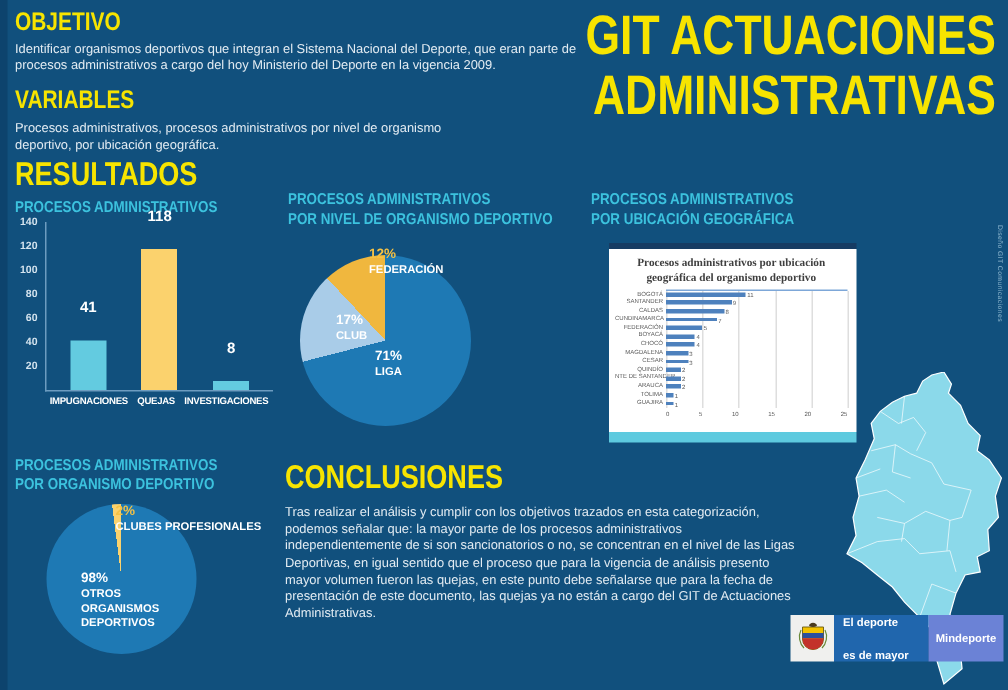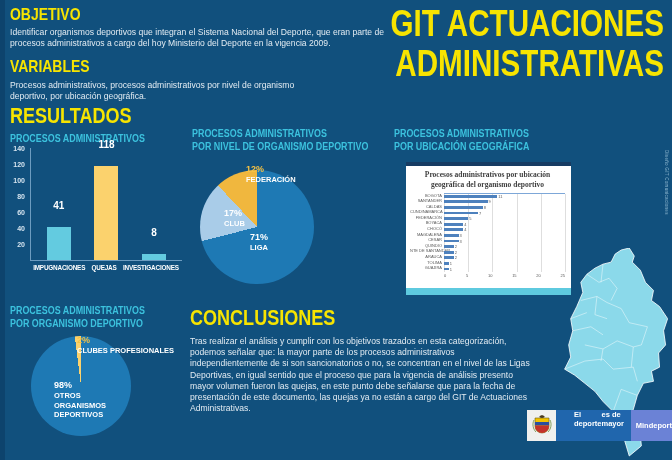--- a/index.html
+++ b/index.html
@@ -80,21 +80,21 @@
   .conc-text{position:absolute;left:190px;top:336px;width:340px;}
   .conc-text p{margin:0;}
 
   
   .map{position:absolute;left:536px;top:248px;width:132px;height:210px;z-index:1;}
 
   
   .logobar{position:absolute;left:527px;top:410px;height:31px;display:flex;z-index:3;}
   .crestbox{width:29px;background:#f0f0ee;display:flex;align-items:center;justify-content:center;}
   .brandbox{width:57px;background:var(--logo-blue);color:#fff;font-size:7.5px;font-weight:bold;
-            display:flex;flex-direction:row;justify-content:center;padding-left:18px;line-height:1.2;}
+            display:flex;flex-direction:column;justify-content:space-between;padding-left:6px;line-height:1.2;}
   .minbox{width:50px;background:var(--logo-peri);color:#fff;font-size:7.5px;font-weight:bold;
           display:flex;align-items:center;justify-content:center;}
 
   .credit{position:absolute;right:3px;top:150px;writing-mode:vertical-rl;font-size:4.5px;color:#8fb8d0;letter-spacing:.3px;}
 </style>
 </head>
 <body>
 
 <div id="canvas">
   <div class="leftstrip"></div>

